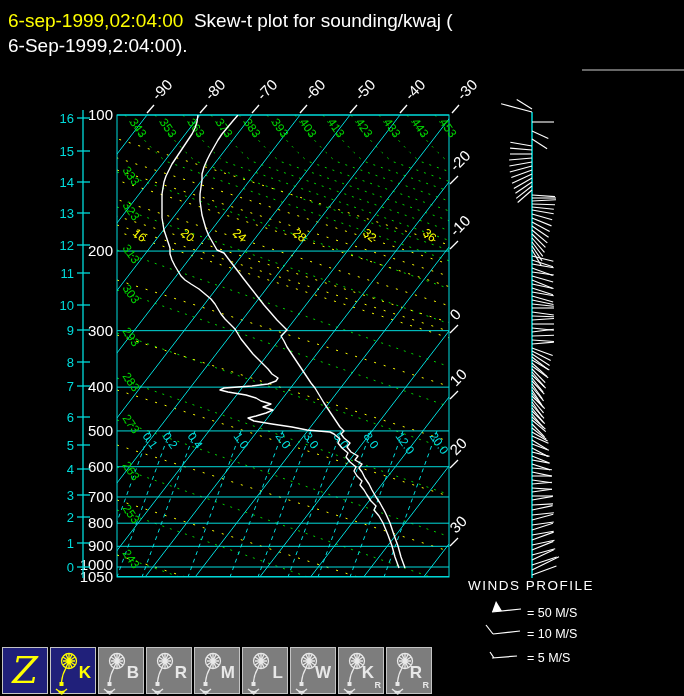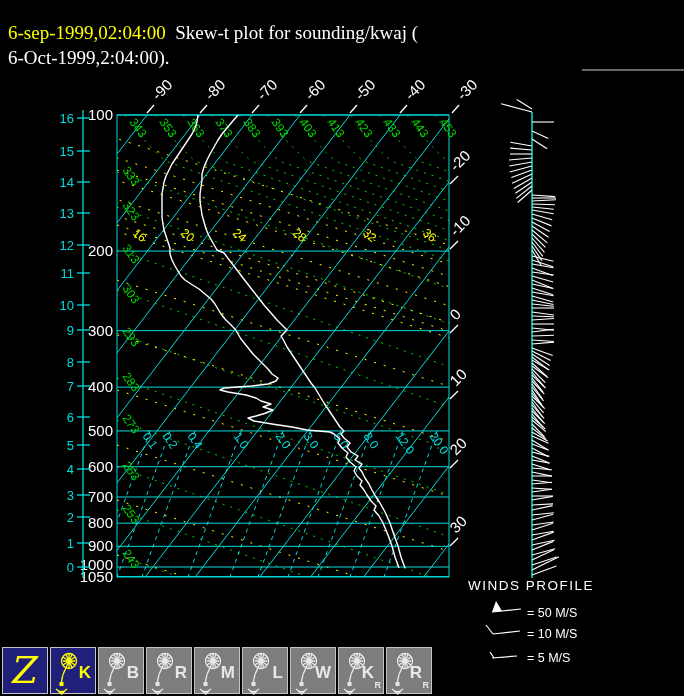--- a/index.html
+++ b/index.html
@@ -1,36 +1,36 @@
 <!DOCTYPE html>
 <html><head>
 <meta charset="utf-8">
 <style>
   html,body{margin:0;padding:0;background:#000;}
   #screen{position:relative;width:684px;height:696px;background:#000;overflow:hidden;
           font-family:"Liberation Sans",sans-serif;}
-  #titleblock{position:absolute;left:8px;top:20px;font-size:19px;line-height:25px;color:#fff;white-space:pre-wrap;font-family:Liberation Serif, serif;}
+  #titleblock{position:absolute;left:8px;top:8px;font-size:19px;line-height:25px;color:#fff;white-space:pre-wrap;}
   #titleblock .ts{color:#ffff00;}
   #chart{position:absolute;left:0;top:0;}
   #toolbar{position:absolute;left:2px;top:647px;display:flex;gap:2px;}
   .tbtn{position:relative;width:46px;height:47px;background:#7d7d7d;box-sizing:border-box;
         border:1px solid #c4c4c4;cursor:pointer;}
   .tbtn.sel{background:#20207a;}
   .tbtn .glyph{position:absolute;right:4px;top:15px;font-size:17px;font-weight:bold;color:#e8e8e8;}
   .tbtn.sel .glyph{color:#ffff00;}
   .tbtn .sub{position:absolute;right:2px;bottom:3px;font-size:9px;font-weight:bold;color:#e8e8e8;}
   .tbtn .zlogo{position:absolute;left:0;top:0;width:100%;height:100%;display:flex;align-items:center;justify-content:center;
         font-family:"DejaVu Serif",serif;font-style:italic;font-size:37px;color:#ffff00;}
   .tbtn svg{position:absolute;left:2px;top:3px;}
 </style>
 </head>
 <body>
 
 <div id="screen">
-  <div id="titleblock"><span class="ts">6-sep-1999,02:04:00</span><span>  Skew-t plot for sounding/kwaj (</span><br><span>6-Oct-1999,2:04:00).</span></div>
+  <div id="titleblock"><span class="ts">6-sep-1999,02:04:00</span><span>  Skew-t plot for sounding/kwaj (</span><br><span>6-Sep-1999,2:04:00).</span></div>
 
   <svg id="chart" width="684" height="696">
       <defs>
         <clipPath id="pc">
           <rect x="117" y="115" width="332" height="462"></rect>
         </clipPath>
       </defs>
       <g>
         <line x1="582" y1="70" x2="684" y2="70" stroke="#8a8a8a" stroke-width="1.5"></line>
       </g>

